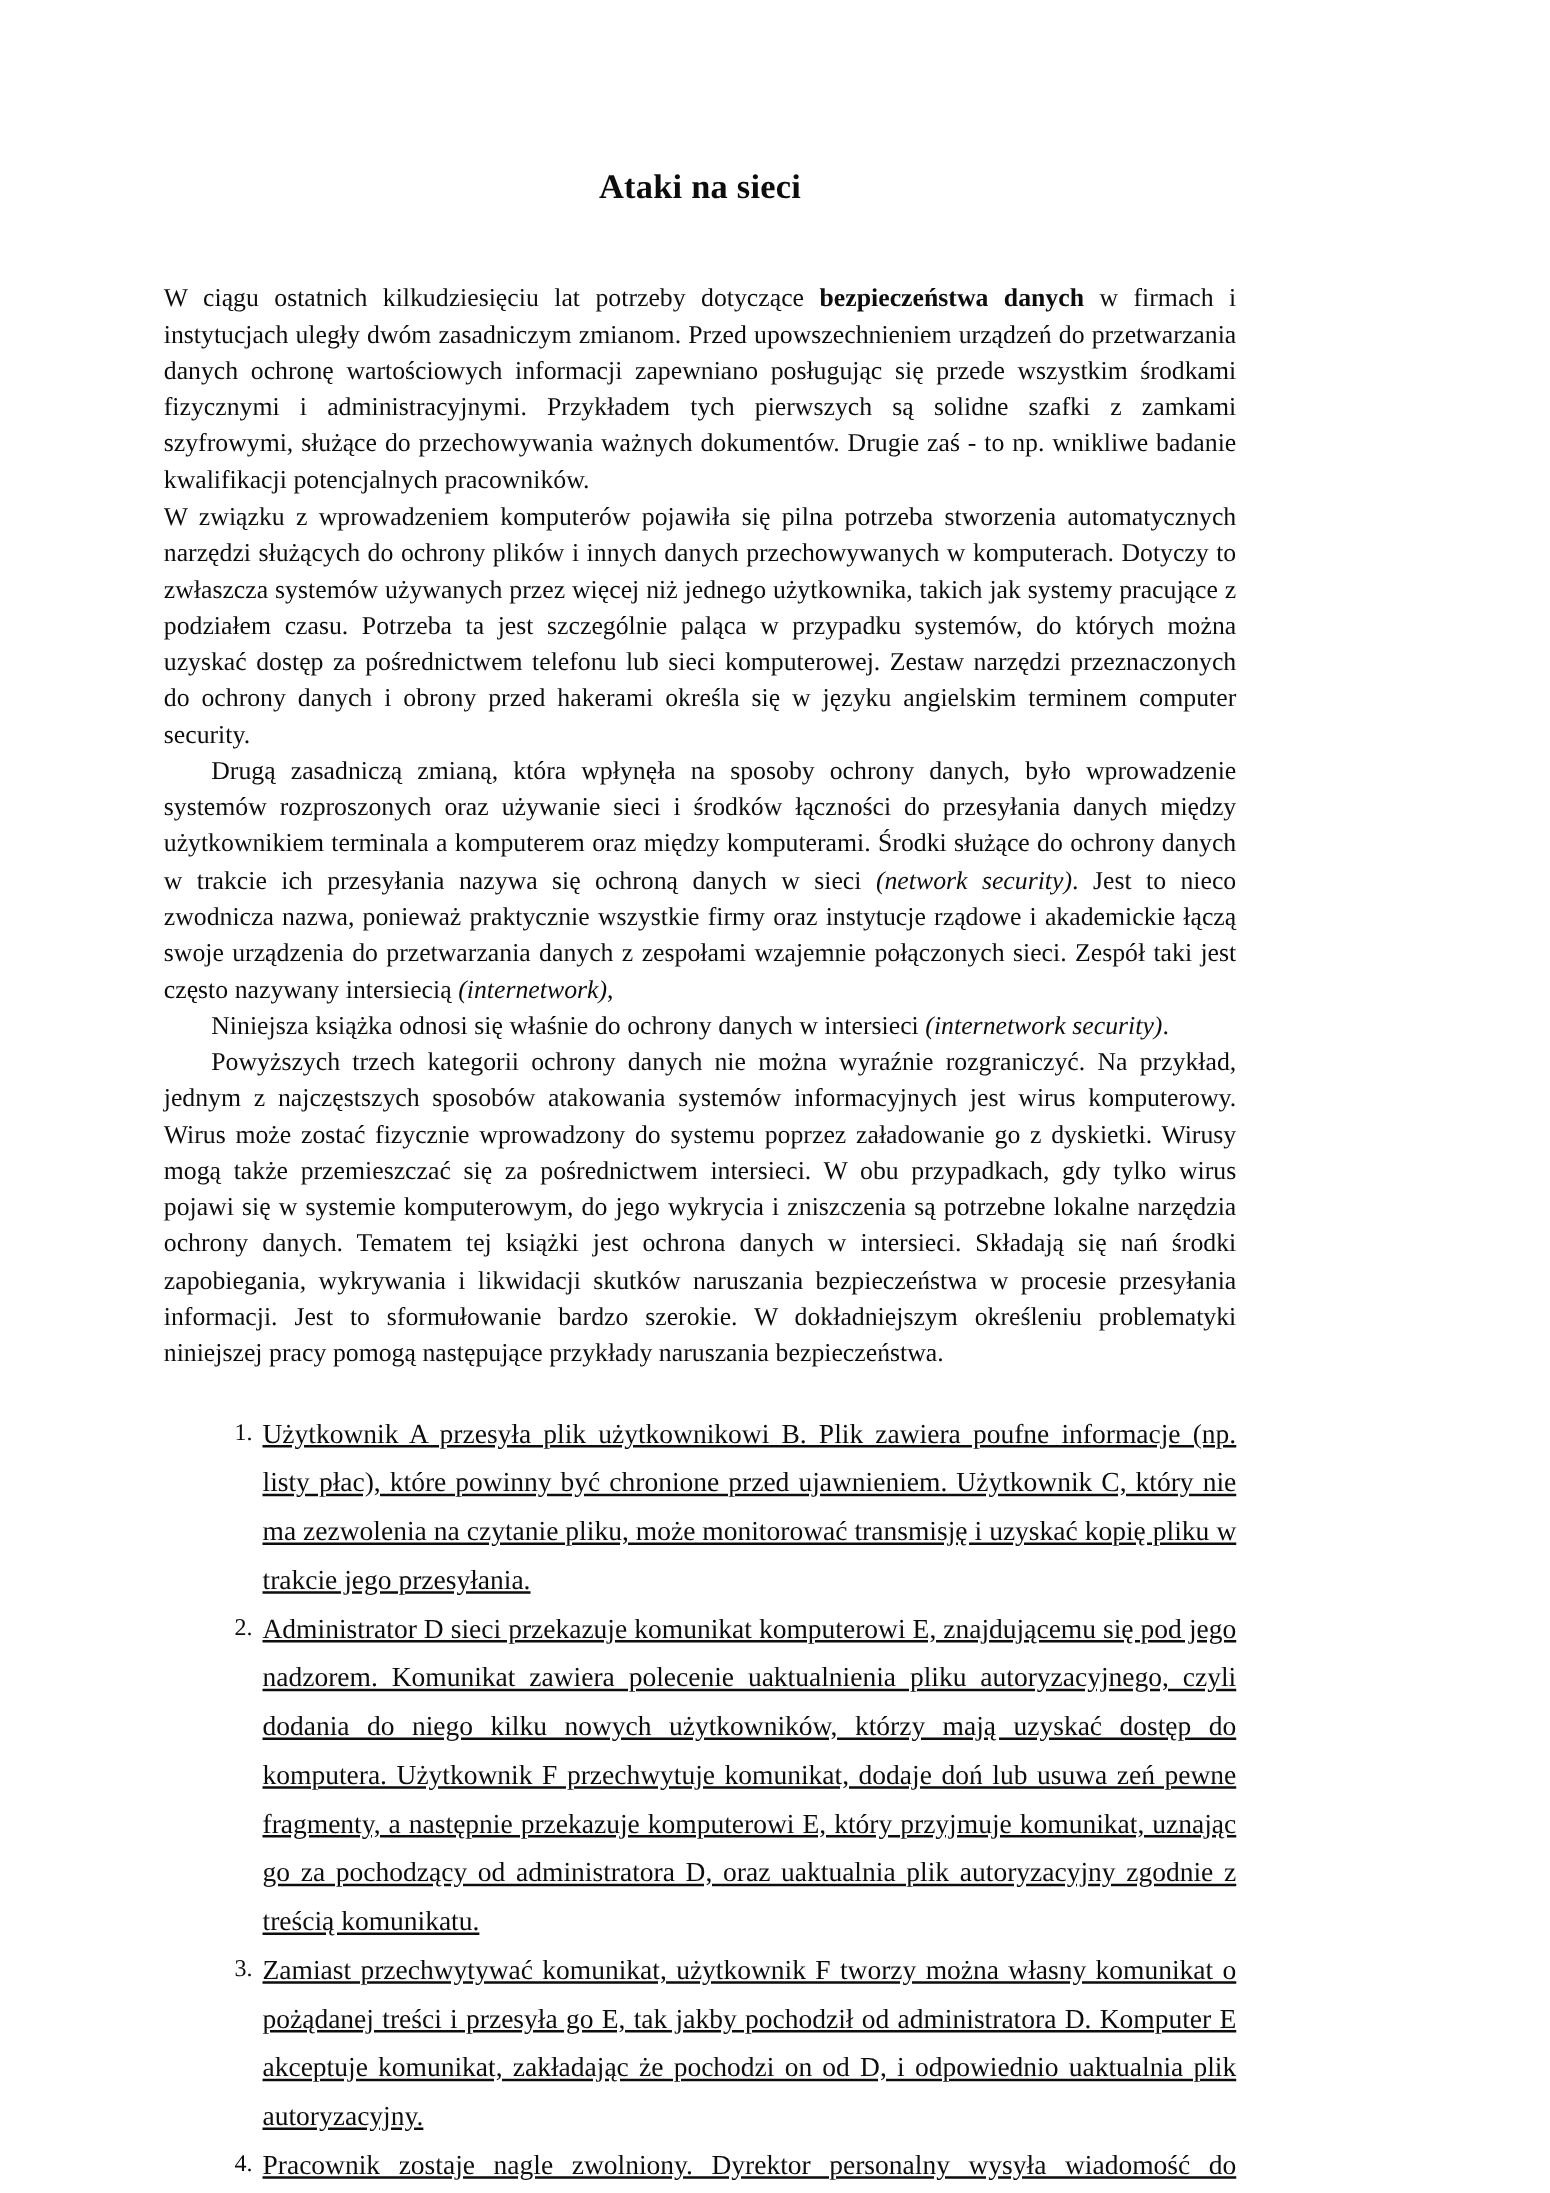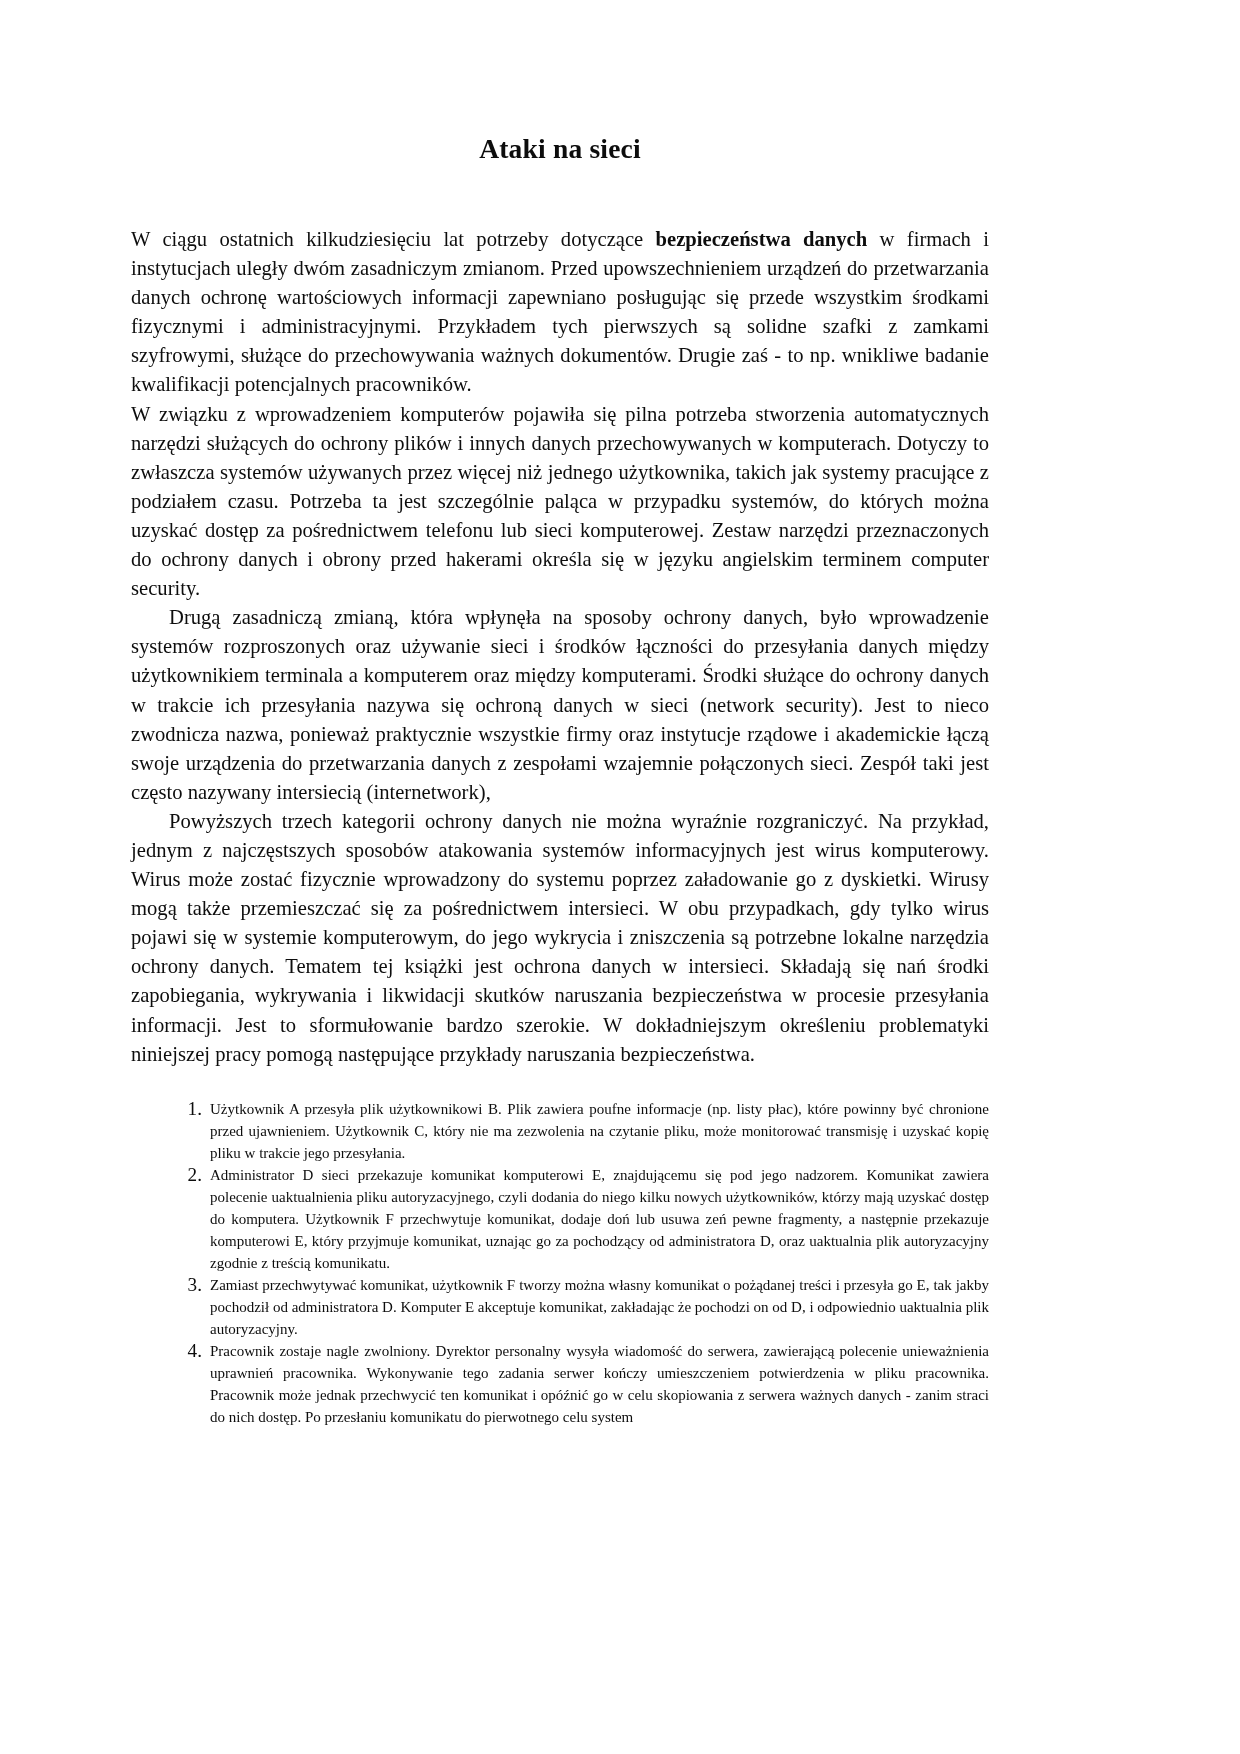--- a/index.html
+++ b/index.html
@@ -52,37 +52,39 @@
     word-spacing: 0.1px;
     hyphens: none;
   }
   p.para.indent {
     text-indent: 38px;
   }
   .bold {
     font-weight: bold;
   }
   .ital {
+    font-style: italic;
   }
   ol.examples {
     margin: 0;
     padding: 0;
     list-style: none;
     counter-reset: ex;
     margin-top: 29px;
   }
   ol.examples > li {
     counter-increment: ex;
     position: relative;
     padding-left: 40px;
     margin-left: 39px;
-    font-size: 15px;
-    line-height: 22px;
+    font-size: 22px;
+    line-height: 39px;
     text-align: justify;
     text-justify: inter-word;
+    text-decoration: underline;
   }
   ol.examples > li::before {
     content: counter(ex) ".";
     position: absolute;
     left: 6px;
     top: 0;
     width: 26px;
     text-align: right;
     font-size: 19.2px;
   }
@@ -96,20 +98,21 @@
 <div class="page">
   <div class="content">
 
     <h1 class="doc-title">Ataki na sieci</h1>
 
     <div class="body-block">
 
       <p class="para"><span>W ciągu ostatnich kilkudziesięciu lat potrzeby dotyczące </span><span class="bold">bezpieczeństwa danych</span><span> w firmach i instytucjach uległy dwóm zasadniczym zmianom. Przed upowszechnieniem urządzeń do przetwarzania danych ochronę wartościowych informacji zapewniano posługując się przede wszystkim środkami fizycznymi i administracyjnymi. Przykładem tych pierwszych są solidne szafki z zamkami szyfrowymi, służące do przechowywania ważnych dokumentów. Drugie zaś - to np. wnikliwe badanie kwalifikacji potencjalnych pracowników.</span></p>
       <p class="para"><span>W związku z wprowadzeniem komputerów pojawiła się pilna potrzeba stworzenia automatycznych narzędzi służących do ochrony plików i innych danych przechowywanych w komputerach. Dotyczy to zwłaszcza systemów używanych przez więcej niż jednego użytkownika, takich jak systemy pracujące z podziałem czasu. Potrzeba ta jest szczególnie paląca w przypadku systemów, do których można uzyskać dostęp za pośrednictwem telefonu lub sieci komputerowej. Zestaw narzędzi przeznaczonych do ochrony danych i obrony przed hakerami określa się w języku angielskim terminem computer security.</span></p>
       <p class="para indent"><span>Drugą zasadniczą zmianą, która wpłynęła na sposoby ochrony danych, było wprowadzenie systemów rozproszonych oraz używanie sieci i środków łączności do przesyłania danych między użytkownikiem terminala a komputerem oraz między komputerami. Środki służące do ochrony danych w trakcie ich przesyłania nazywa się ochroną danych w sieci </span><span class="ital">(network security)</span><span>. Jest to nieco zwodnicza nazwa, ponieważ praktycznie wszystkie firmy oraz instytucje rządowe i akademickie łączą swoje urządzenia do przetwarzania danych z zespołami wzajemnie połączonych sieci. Zespół taki jest często nazywany intersiecią </span><span class="ital">(internetwork)</span><span>,</span></p>
+      <p class="para indent"><span>Niniejsza książka odnosi się właśnie do ochrony danych w intersieci </span><span class="ital">(internetwork security)</span><span>.</span></p>
       <p class="para indent"><span>Powyższych trzech kategorii ochrony danych nie można wyraźnie rozgraniczyć. Na przykład, jednym z najczęstszych sposobów atakowania systemów informacyjnych jest wirus komputerowy. Wirus może zostać fizycznie wprowadzony do systemu poprzez załadowanie go z dyskietki. Wirusy mogą także przemieszczać się za pośrednictwem intersieci. W obu przypadkach, gdy tylko wirus pojawi się w systemie komputerowym, do jego wykrycia i zniszczenia są potrzebne lokalne narzędzia ochrony danych. Tematem tej książki jest ochrona danych w intersieci. Składają się nań środki zapobiegania, wykrywania i likwidacji skutków naruszania bezpieczeństwa w procesie przesyłania informacji. Jest to sformułowanie bardzo szerokie. W dokładniejszym określeniu problematyki niniejszej pracy pomogą następujące przykłady naruszania bezpieczeństwa.</span></p>
 
       <ol class="examples">
         <li>
           <span class="li-text">Użytkownik A przesyła plik użytkownikowi B. Plik zawiera poufne informacje (np. listy płac), które powinny być chronione przed ujawnieniem. Użytkownik C, który nie ma zezwolenia na czytanie pliku, może monitorować transmisję i uzyskać kopię pliku w trakcie jego przesyłania.</span>
         </li>
         <li>
           <span class="li-text">Administrator D sieci przekazuje komunikat komputerowi E, znajdującemu się pod jego nadzorem. Komunikat zawiera polecenie uaktualnienia pliku autoryzacyjnego, czyli dodania do niego kilku nowych użytkowników, którzy mają uzyskać dostęp do komputera. Użytkownik F przechwytuje komunikat, dodaje doń lub usuwa zeń pewne fragmenty, a następnie przekazuje komputerowi E, który przyjmuje komunikat, uznając go za pochodzący od administratora D, oraz uaktualnia plik autoryzacyjny zgodnie z treścią komunikatu.</span>
         </li>
         <li>

